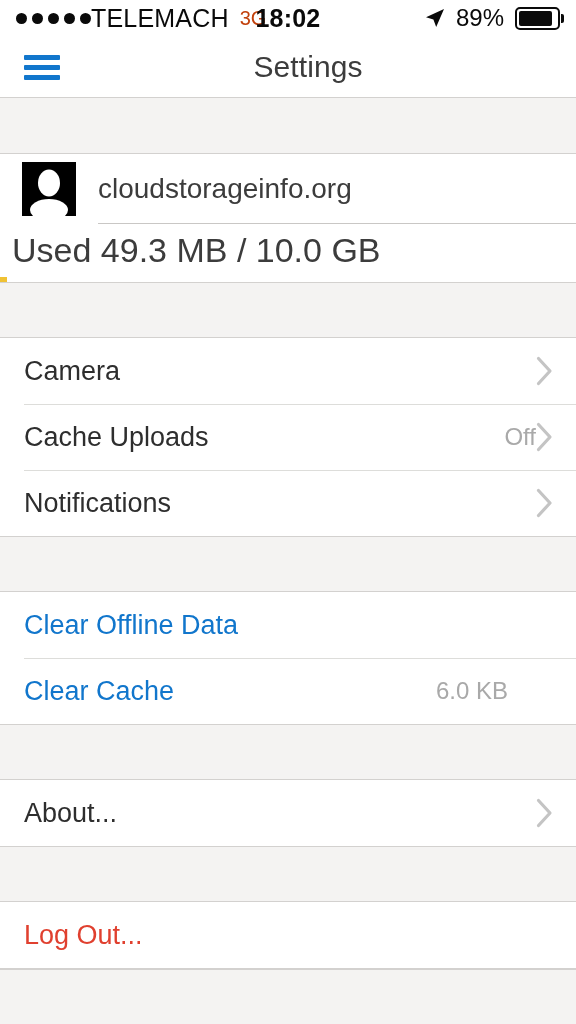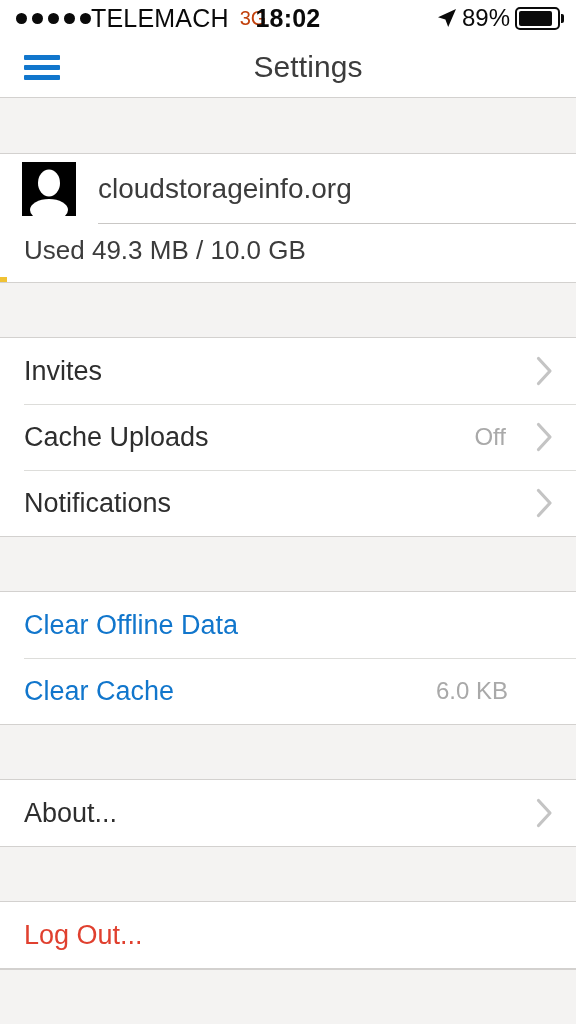--- a/index.html
+++ b/index.html
@@ -83,21 +83,21 @@
     letter-spacing: 0.2px;
   }
 
   .status-right {
     position: absolute;
     right: 12px;
     top: 0;
     height: 36px;
     display: flex;
     align-items: center;
-    gap: 5px;
+    gap: 11px;
   }
 
   .loc-arrow {
     width: 20px;
     height: 20px;
     display: block;
   }
 
   .battery-pct {
     font-size: 24px;
@@ -227,22 +227,22 @@
 
   .account-name {
     font-size: 28px;
     color: #3c3c3c;
   }
 
   .usage-row {
     height: 53px;
     display: flex;
     align-items: center;
-    padding-left: 24px;
-    font-size: 26px;
+    padding-left: 12px;
+    font-size: 34px;
     color: #3c3c3c;
   }
 
   .storage-bar {
     height: 5px;
     width: 100%;
     background: #ffffff;
     position: relative;
   }
   .storage-bar-fill {
@@ -280,21 +280,21 @@
     color: #2e2e2e;
     flex: 1 1 auto;
     white-space: nowrap;
   }
   .row-label.link { color: #1176cc; }
   .row-label.danger { color: #e0402f; }
 
   .row-value {
     font-size: 24px;
     color: #a9a9a9;
-    margin-right: 30px;
+    margin-right: 0;
     white-space: nowrap;
   }
   .row-value.wide { margin-right: 46px; }
 
   .chevron {
     width: 18px;
     height: 30px;
     flex: 0 0 auto;
     display: block;
   }
@@ -372,21 +372,21 @@
     <div class="storage-bar">
       <div class="storage-bar-fill" id="storage-fill" style="width: 1.3%; background: rgb(240, 194, 52);"></div>
     </div>
   </div>
 
   <div class="spacer-gray"></div>
 
   <div id="sections-root">
       <div class="section">
         <div class="row">
-          <span class="row-label">Invites</span>
+          <span class="row-label">Camera</span>
           <svg class="chevron" viewBox="0 0 18 30">
             <path d="M2.5 2.5 L14 15 L2.5 27.5" fill="none" stroke="#c4c4c4" stroke-width="3.2" stroke-linecap="round" stroke-linejoin="round"></path>
           </svg>
         </div>
         <div class="row">
           <span class="row-label">Cache Uploads</span>
           <span class="row-value">Off</span>
           <svg class="chevron" viewBox="0 0 18 30">
             <path d="M2.5 2.5 L14 15 L2.5 27.5" fill="none" stroke="#c4c4c4" stroke-width="3.2" stroke-linecap="round" stroke-linejoin="round"></path>
           </svg>

